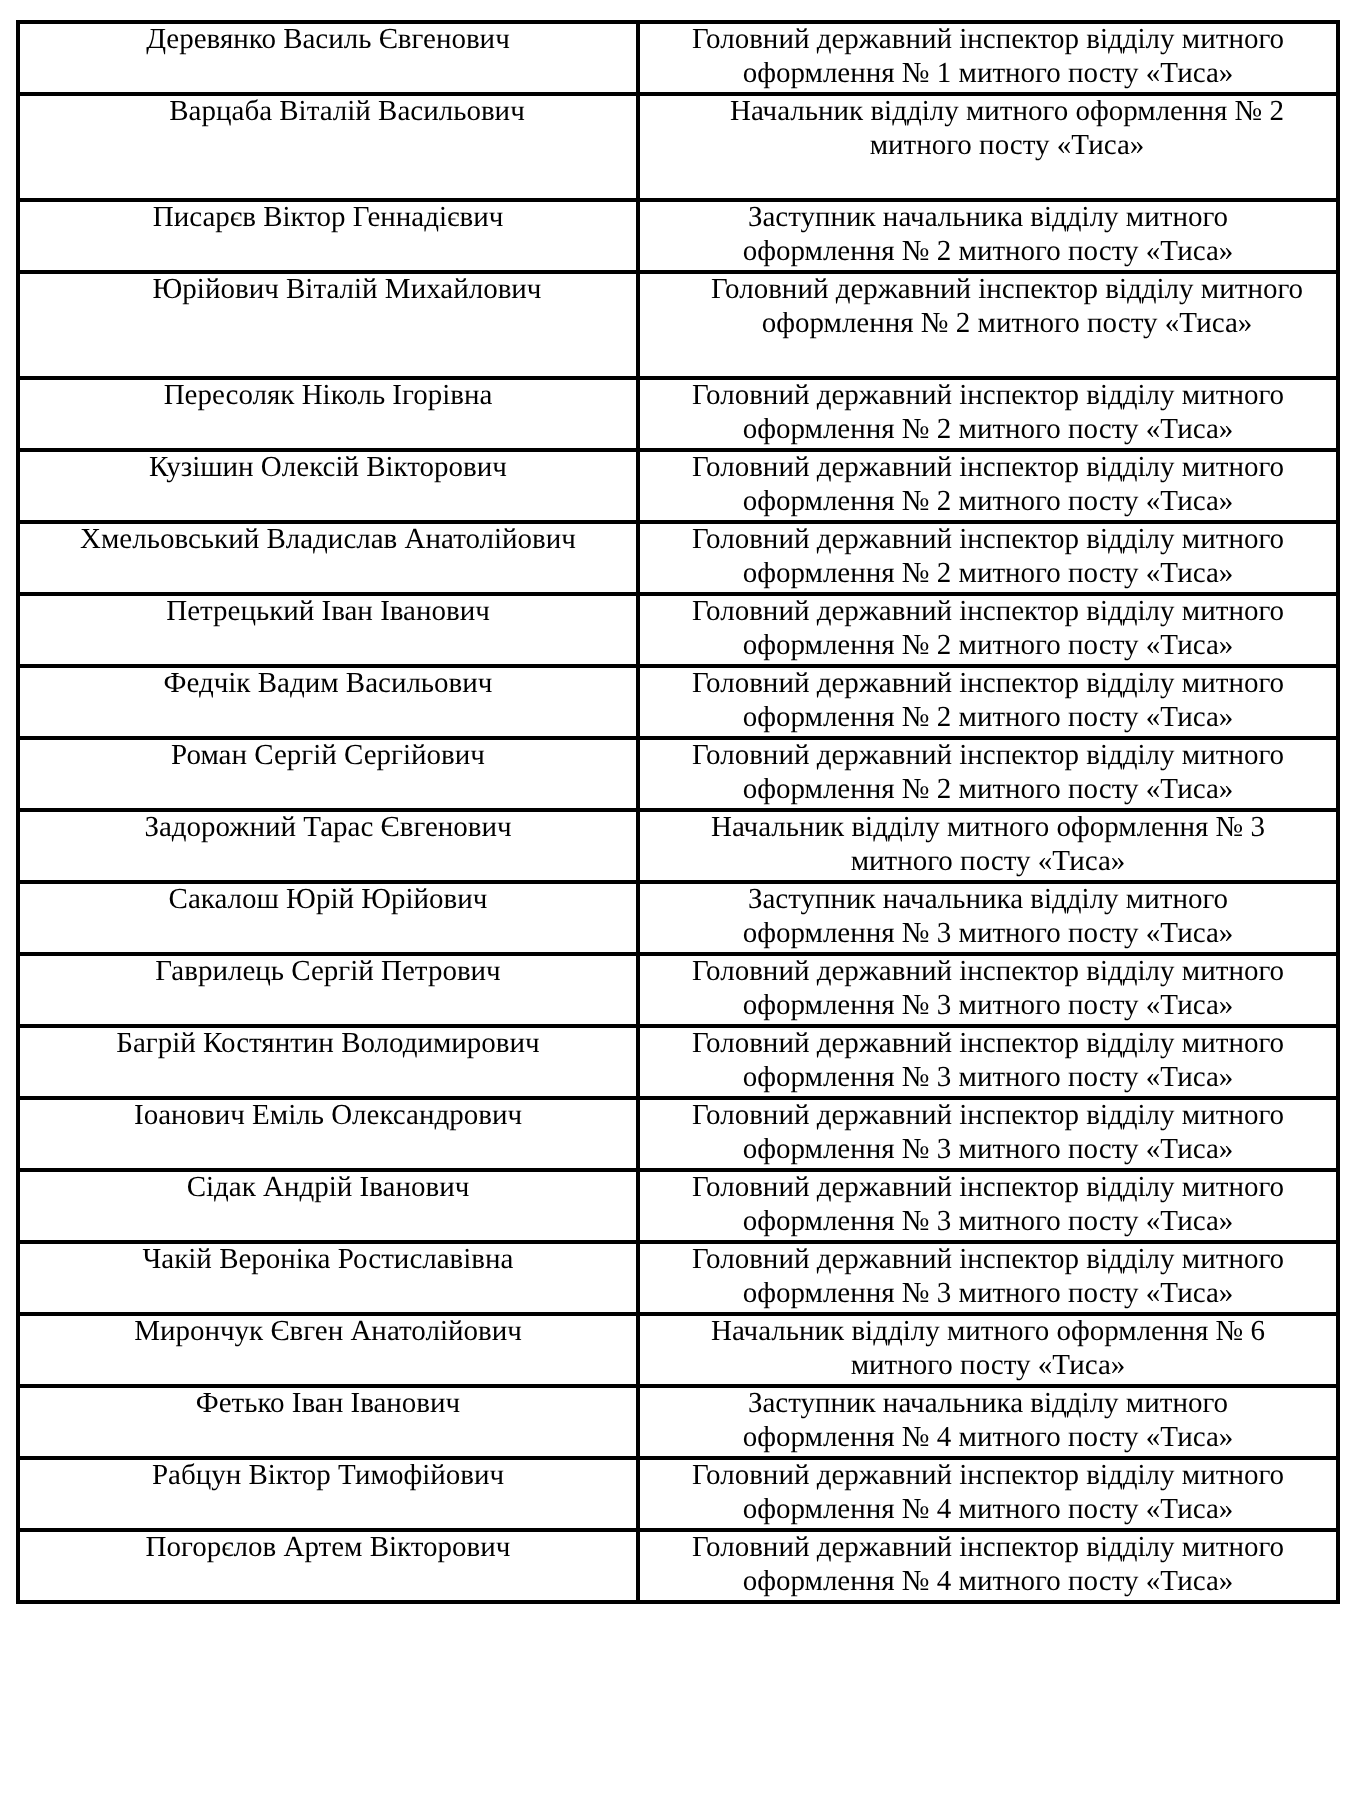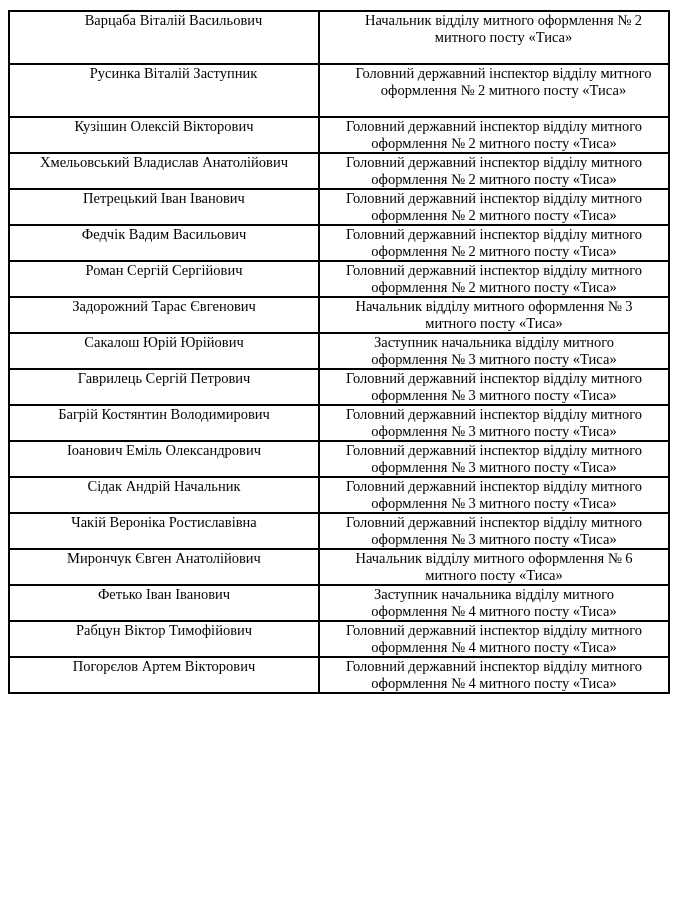--- a/index.html
+++ b/index.html
@@ -44,27 +44,42 @@
 </head>
 <body>
 
 <div class="page">
   <table class="personnel-table">
     <colgroup>
       <col class="name-col">
       <col class="position-col">
     </colgroup>
     <tbody id="table-body">
+        <tr>
+          <td class="name-cell">Деревянко Василь Євгенович</td>
+          <td class="position-cell">Головний державний інспектор відділу митного
+оформлення № 1 митного посту «Тиса»</td>
+        </tr>
         <tr class="tall">
           <td class="name-cell">Варцаба Віталій Васильович</td>
           <td class="position-cell">Начальник відділу митного оформлення № 2
 митного посту «Тиса»</td>
         </tr>
+        <tr>
+          <td class="name-cell">Писарєв Віктор Геннадієвич</td>
+          <td class="position-cell">Заступник начальника відділу митного
+оформлення № 2 митного посту «Тиса»</td>
+        </tr>
         <tr class="tall">
-          <td class="name-cell">Русинка Віталій Заступник</td>
+          <td class="name-cell">Юрійович Віталій Михайлович</td>
+          <td class="position-cell">Головний державний інспектор відділу митного
+оформлення № 2 митного посту «Тиса»</td>
+        </tr>
+        <tr>
+          <td class="name-cell">Пересоляк Ніколь Ігорівна</td>
           <td class="position-cell">Головний державний інспектор відділу митного
 оформлення № 2 митного посту «Тиса»</td>
         </tr>
         <tr>
           <td class="name-cell">Кузішин Олексій Вікторович</td>
           <td class="position-cell">Головний державний інспектор відділу митного
 оформлення № 2 митного посту «Тиса»</td>
         </tr>
         <tr>
           <td class="name-cell">Хмельовський Владислав Анатолійович</td>
@@ -105,21 +120,21 @@
           <td class="name-cell">Багрій Костянтин Володимирович</td>
           <td class="position-cell">Головний державний інспектор відділу митного
 оформлення № 3 митного посту «Тиса»</td>
         </tr>
         <tr>
           <td class="name-cell">Іоанович Еміль Олександрович</td>
           <td class="position-cell">Головний державний інспектор відділу митного
 оформлення № 3 митного посту «Тиса»</td>
         </tr>
         <tr>
-          <td class="name-cell">Сідак Андрій Начальник</td>
+          <td class="name-cell">Сідак Андрій Іванович</td>
           <td class="position-cell">Головний державний інспектор відділу митного
 оформлення № 3 митного посту «Тиса»</td>
         </tr>
         <tr>
           <td class="name-cell">Чакій Вероніка Ростиславівна</td>
           <td class="position-cell">Головний державний інспектор відділу митного
 оформлення № 3 митного посту «Тиса»</td>
         </tr>
         <tr>
           <td class="name-cell">Мирончук Євген Анатолійович</td>

